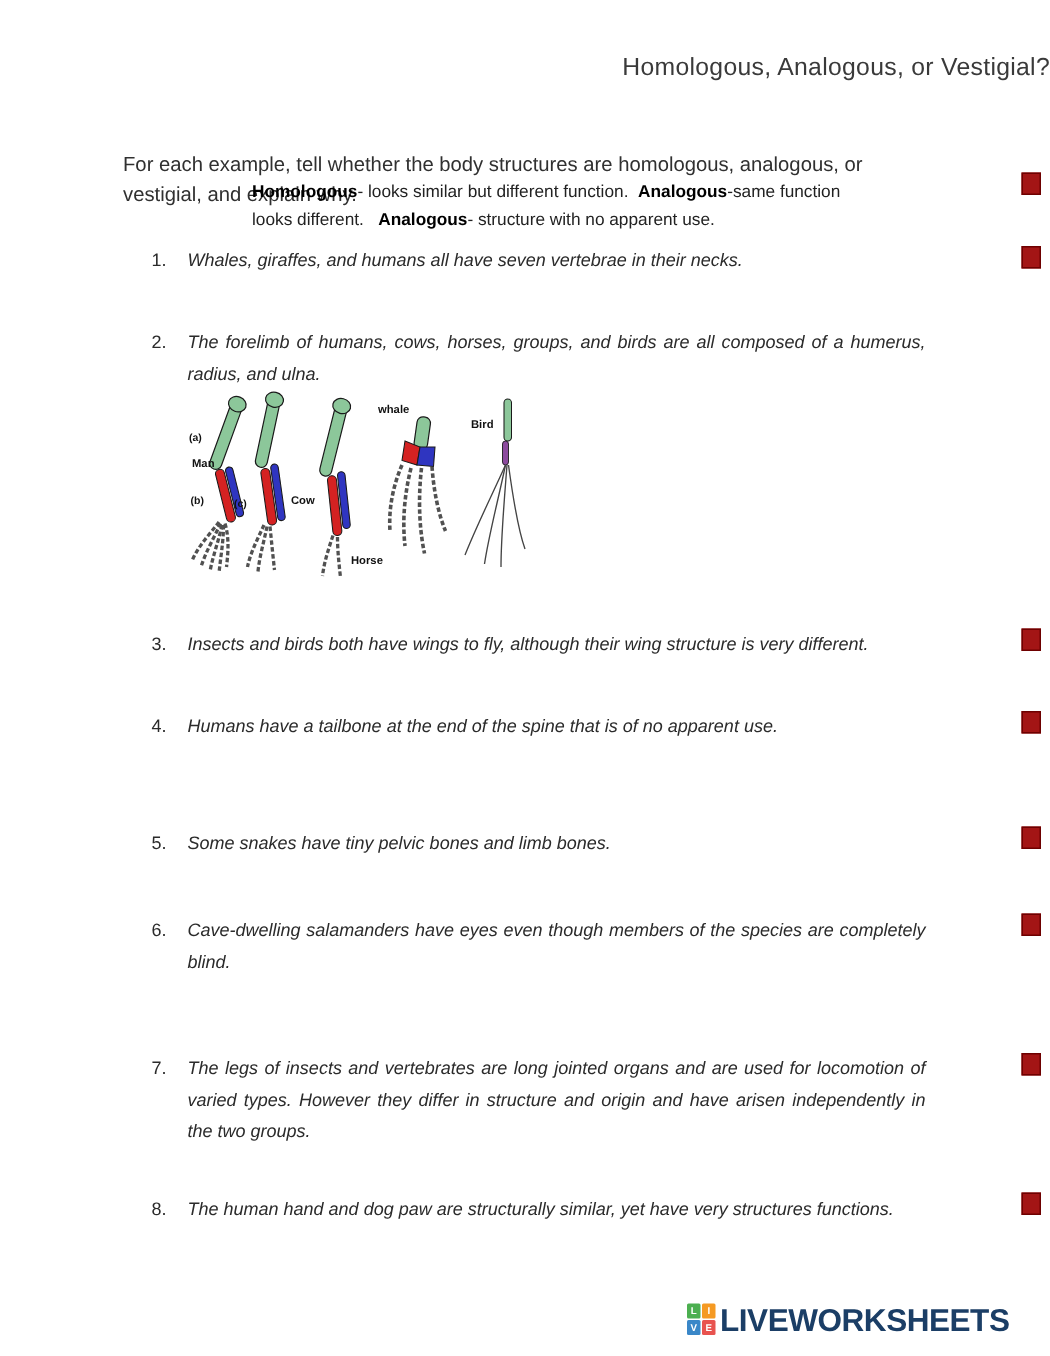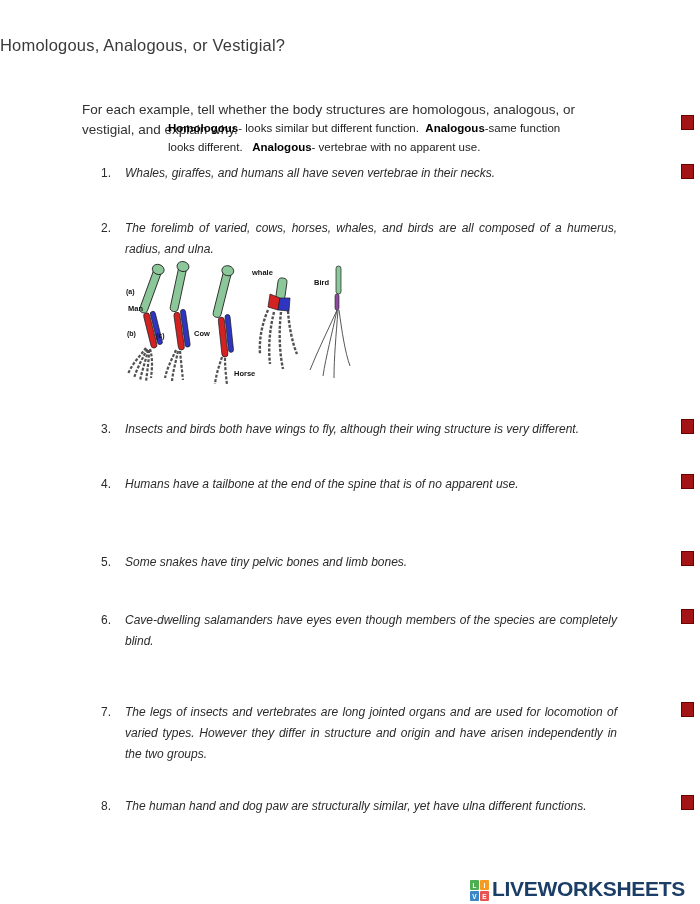--- a/index.html
+++ b/index.html
@@ -2,21 +2,21 @@
 <html><head>
 <meta charset="utf-8">
 <style>
   html,body{margin:0;padding:0;}
   body{
     width:700px;height:904px;position:relative;background:#ffffff;
     font-family:"Liberation Sans", sans-serif;color:#2f2f2f;overflow:hidden;
   }
   .abs{position:absolute;}
   .page-title{
-    top:36px;left:0;width:700px;text-align:left;
+    top:36px;left:0;width:700px;text-align:right;
     font-size:16.5px;color:#3a3a3a;letter-spacing:.2px;
   }
   .intro{
     top:80px;left:82px;width:545px;font-size:13.5px;line-height:20px;color:#303030;margin-top:20px;
   }
   .definitions{
     top:119px;left:168px;width:410px;font-size:11.5px;line-height:18.5px;color:#222;
   }
   .definitions b{font-weight:bold;color:#000;}
   .q-item{
@@ -25,21 +25,21 @@
   }
   .q-num{width:24px;flex:0 0 24px;}
   .q-text{flex:1;max-width:492px;font-style:italic;}
   .justify .q-text{text-align:justify;}
   .answer-box{
     position:absolute;left:681px;width:13px;height:15px;
     border:1px solid #6e0000;box-sizing:border-box;
   }
   .diagram{top:254px;left:122px;}
   .logo{
-    top:869px;left:470px;height:32px;display:flex;align-items:flex-end;gap:3px;
+    top:869px;left:458px;height:32px;display:flex;align-items:flex-start;gap:3px;
   }
   .logo-grid{
     display:grid;grid-template-columns:9px 9px;grid-template-rows:10px 10px;gap:1px;
   }
   .logo-tile{
     display:flex;align-items:center;justify-content:center;
     color:#fff;font-size:6.5px;font-weight:bold;border-radius:1px;
   }
   .logo-text{
     font-size:21px;font-weight:bold;color:#1b3e66;letter-spacing:-0.3px;
@@ -47,30 +47,30 @@
   svg text{font-family:"Liberation Sans",sans-serif;}
 </style>
 </head>
 <body>
 
 <div class="abs page-title">Homologous, Analogous, or Vestigial?</div>
 
 <div class="abs intro">For each example, tell whether the body structures are homologous, analogous, or vestigial, and explain why.</div>
 
 <div class="abs definitions">
-  <b>Homologous</b><span>- looks similar but different function. &nbsp;</span><b>Analogous</b><span>-same function looks different. &nbsp; </span><b>Analogous</b><span>- vertebrae with no apparent use.</span>
+  <b>Homologous</b><span>- looks similar but different function. &nbsp;</span><b>Analogous</b><span>-same function looks different. &nbsp; </span><b>Analogous</b><span>- structure with no apparent use.</span>
 </div>
 
 <div class="q-item" style="top:163px">
   <span class="q-num">1.</span>
   <span class="q-text">Whales, giraffes, and humans all have seven vertebrae in their necks.</span>
 </div>
 <div class="q-item justify" style="top:218px">
   <span class="q-num">2.</span>
-  <span class="q-text">The forelimb of varied, cows, horses, whales, and birds are all composed of a humerus, radius, and ulna.</span>
+  <span class="q-text">The forelimb of humans, cows, horses, groups, and birds are all composed of a humerus, radius, and ulna.</span>
 </div>
 
 <svg class="abs diagram" width="250" height="135" viewBox="0 0 250 135">
 
   <g>
     <g transform="rotate(20 28 38)">
       <rect x="24" y="14" width="8" height="46" rx="4" stroke="#1a1a1a" stroke-width="0.8" fill="#8cc79a"></rect>
       <ellipse cx="28" cy="14" rx="6" ry="5" stroke="#1a1a1a" stroke-width="0.8" fill="#8cc79a"></ellipse>
     </g>
     <g transform="rotate(-14 30 75)">
@@ -166,21 +166,21 @@
 <div class="q-item justify" style="top:610px">
   <span class="q-num">6.</span>
   <span class="q-text">Cave-dwelling salamanders have eyes even though members of the species are completely blind.</span>
 </div>
 <div class="q-item justify" style="top:702px">
   <span class="q-num">7.</span>
   <span class="q-text">The legs of insects and vertebrates are long jointed organs and are used for locomotion of varied types. However they differ in structure and origin and have arisen independently in the two groups.</span>
 </div>
 <div class="q-item" style="top:796px">
   <span class="q-num">8.</span>
-  <span class="q-text">The human hand and dog paw are structurally similar, yet have ulna different functions.</span>
+  <span class="q-text">The human hand and dog paw are structurally similar, yet have very structures functions.</span>
 </div>
 
 <div>
     <div class="answer-box" style="top: 115px; background: rgb(163, 21, 21);"></div>
     <div class="answer-box" style="top: 164px; background: rgb(163, 21, 21);"></div>
     <div class="answer-box" style="top: 419px; background: rgb(163, 21, 21);"></div>
     <div class="answer-box" style="top: 474px; background: rgb(163, 21, 21);"></div>
     <div class="answer-box" style="top: 551px; background: rgb(163, 21, 21);"></div>
     <div class="answer-box" style="top: 609px; background: rgb(163, 21, 21);"></div>
     <div class="answer-box" style="top: 702px; background: rgb(163, 21, 21);"></div>

